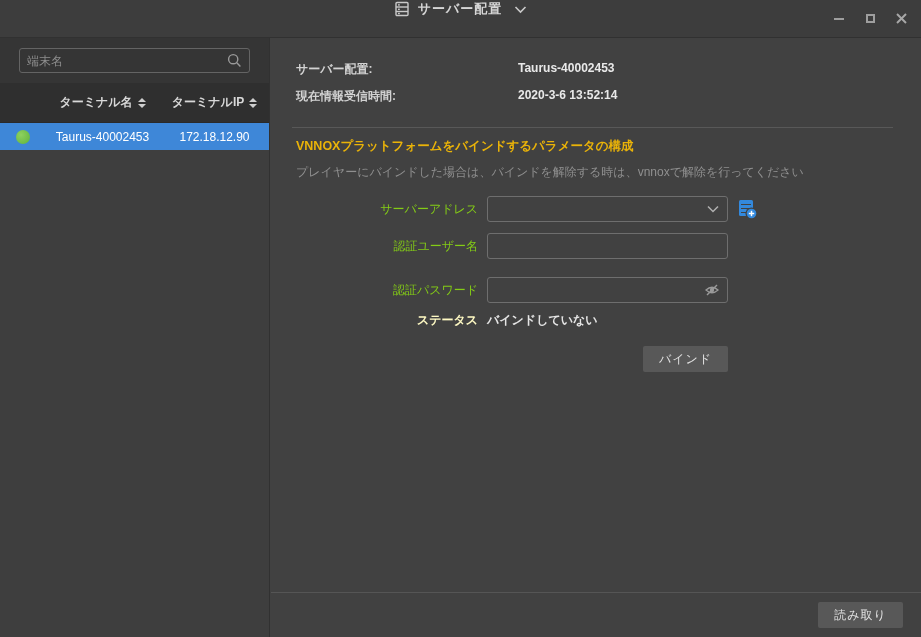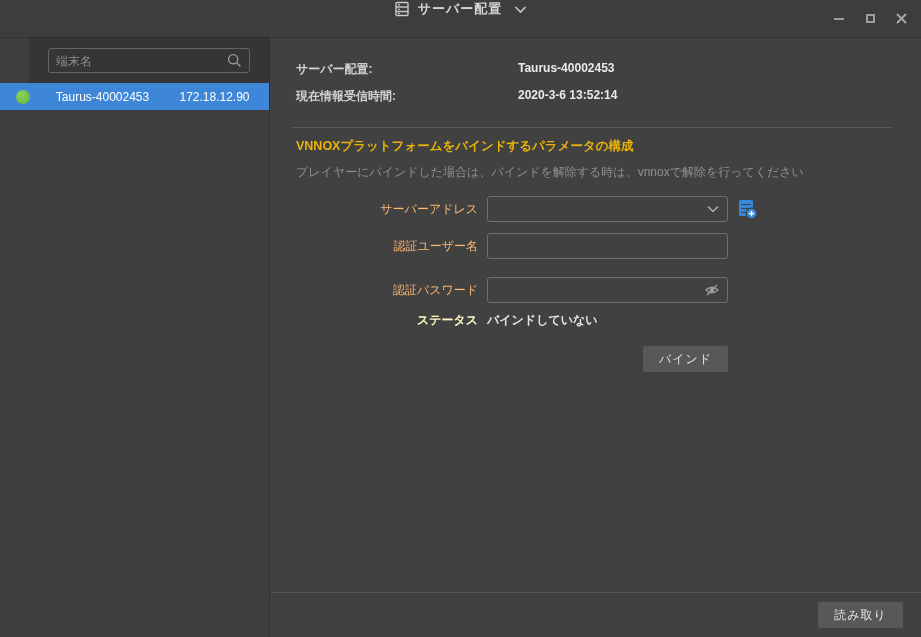--- a/index.html
+++ b/index.html
@@ -30,21 +30,21 @@
   .glyph-max { width:9px; height:9px; border:2px solid #9e9e9e; }
   .glyph-close line { stroke:#a8a8a8; stroke-width:2; }
 
   
   .sidebar {
     position:absolute; top:38px; left:0; bottom:0; width:270px;
     background:#3e3e3e; border-right:1px solid #313131;
   }
   .search-zone {
     height:45px; background:#353535;
-    display:flex; align-items:center; padding:0 19px;margin-left:29px;
+    display:flex; align-items:center; padding:0 19px;
   }
   .search-box {
     flex:1; height:25px; border:1px solid #646464; border-radius:3px;
     display:flex; align-items:center; padding:0 7px; background:transparent;
   }
   .search-box input {
     flex:1; background:transparent; border:none; outline:none;
     color:#cfcfcf; font-size:12px; font-family:inherit;
   }
   .search-box input::placeholder { color:#8d8d8d; }
@@ -85,21 +85,21 @@
   .info-label { width:197px; color:#d2d2d2; font-weight:600; }
   .info-value { margin-left:25px; color:#e9e9e9; font-weight:600; }
 
   .divider { position:absolute; height:1px; background:#585858; }
 
   .section-title { position:absolute; left:25px; top:100px; color:#eab308; font-weight:700; font-size:12.5px; }
   .section-subtitle { position:absolute; left:25px; top:126px; color:#8f8f8f; }
 
   .form-label {
     position:absolute; left:0; width:207px; text-align:right;
-    color:#fdba74; line-height:26px;
+    color:#84cc16; line-height:26px;
   }
   .field {
     position:absolute; left:216px; width:241px; height:26px;
     border:1px solid #6e6e6e; border-radius:3px; background:transparent;
   }
   .field input {
     width:100%; height:100%; background:transparent; border:none; outline:none;
     color:#e0e0e0; padding:0 26px 0 8px; font-size:12px; font-family:inherit;
   }
   .selectbox { display:flex; align-items:center; justify-content:space-between; padding:0 8px; cursor:pointer; }
@@ -168,20 +168,37 @@
         <input type="text" placeholder="端末名" style="">
         <span style="display:flex;">
           <svg width="15" height="15" viewBox="0 0 15 15">
             <circle cx="6.2" cy="6.2" r="4.6" fill="none" stroke="#9a9a9a" stroke-width="1.4"></circle>
             <line x1="9.8" y1="9.8" x2="13.4" y2="13.4" stroke="#9a9a9a" stroke-width="1.4"></line>
           </svg>
         </span>
       </div>
     </div>
 
+    <div class="thead">
+      <div class="col-dot"></div>
+      <div class="col-name">
+        <span>ターミナル名</span>
+        <span class="sort-icon">
+            <span class="up"></span>
+            <span class="down"></span>
+          </span>
+      </div>
+      <div class="col-ip">
+        <span>ターミナルIP</span>
+        <span class="sort-icon">
+            <span class="up"></span>
+            <span class="down"></span>
+          </span>
+      </div>
+    </div>
 
     <div class="trow selected">
       <div class="col-dot">
         <span class="status-dot"></span>
       </div>
       <div class="col-name cell-center">
         <span>Taurus-40002453</span>
       </div>
       <div class="col-ip cell-center">
         <span>172.18.12.90</span>

